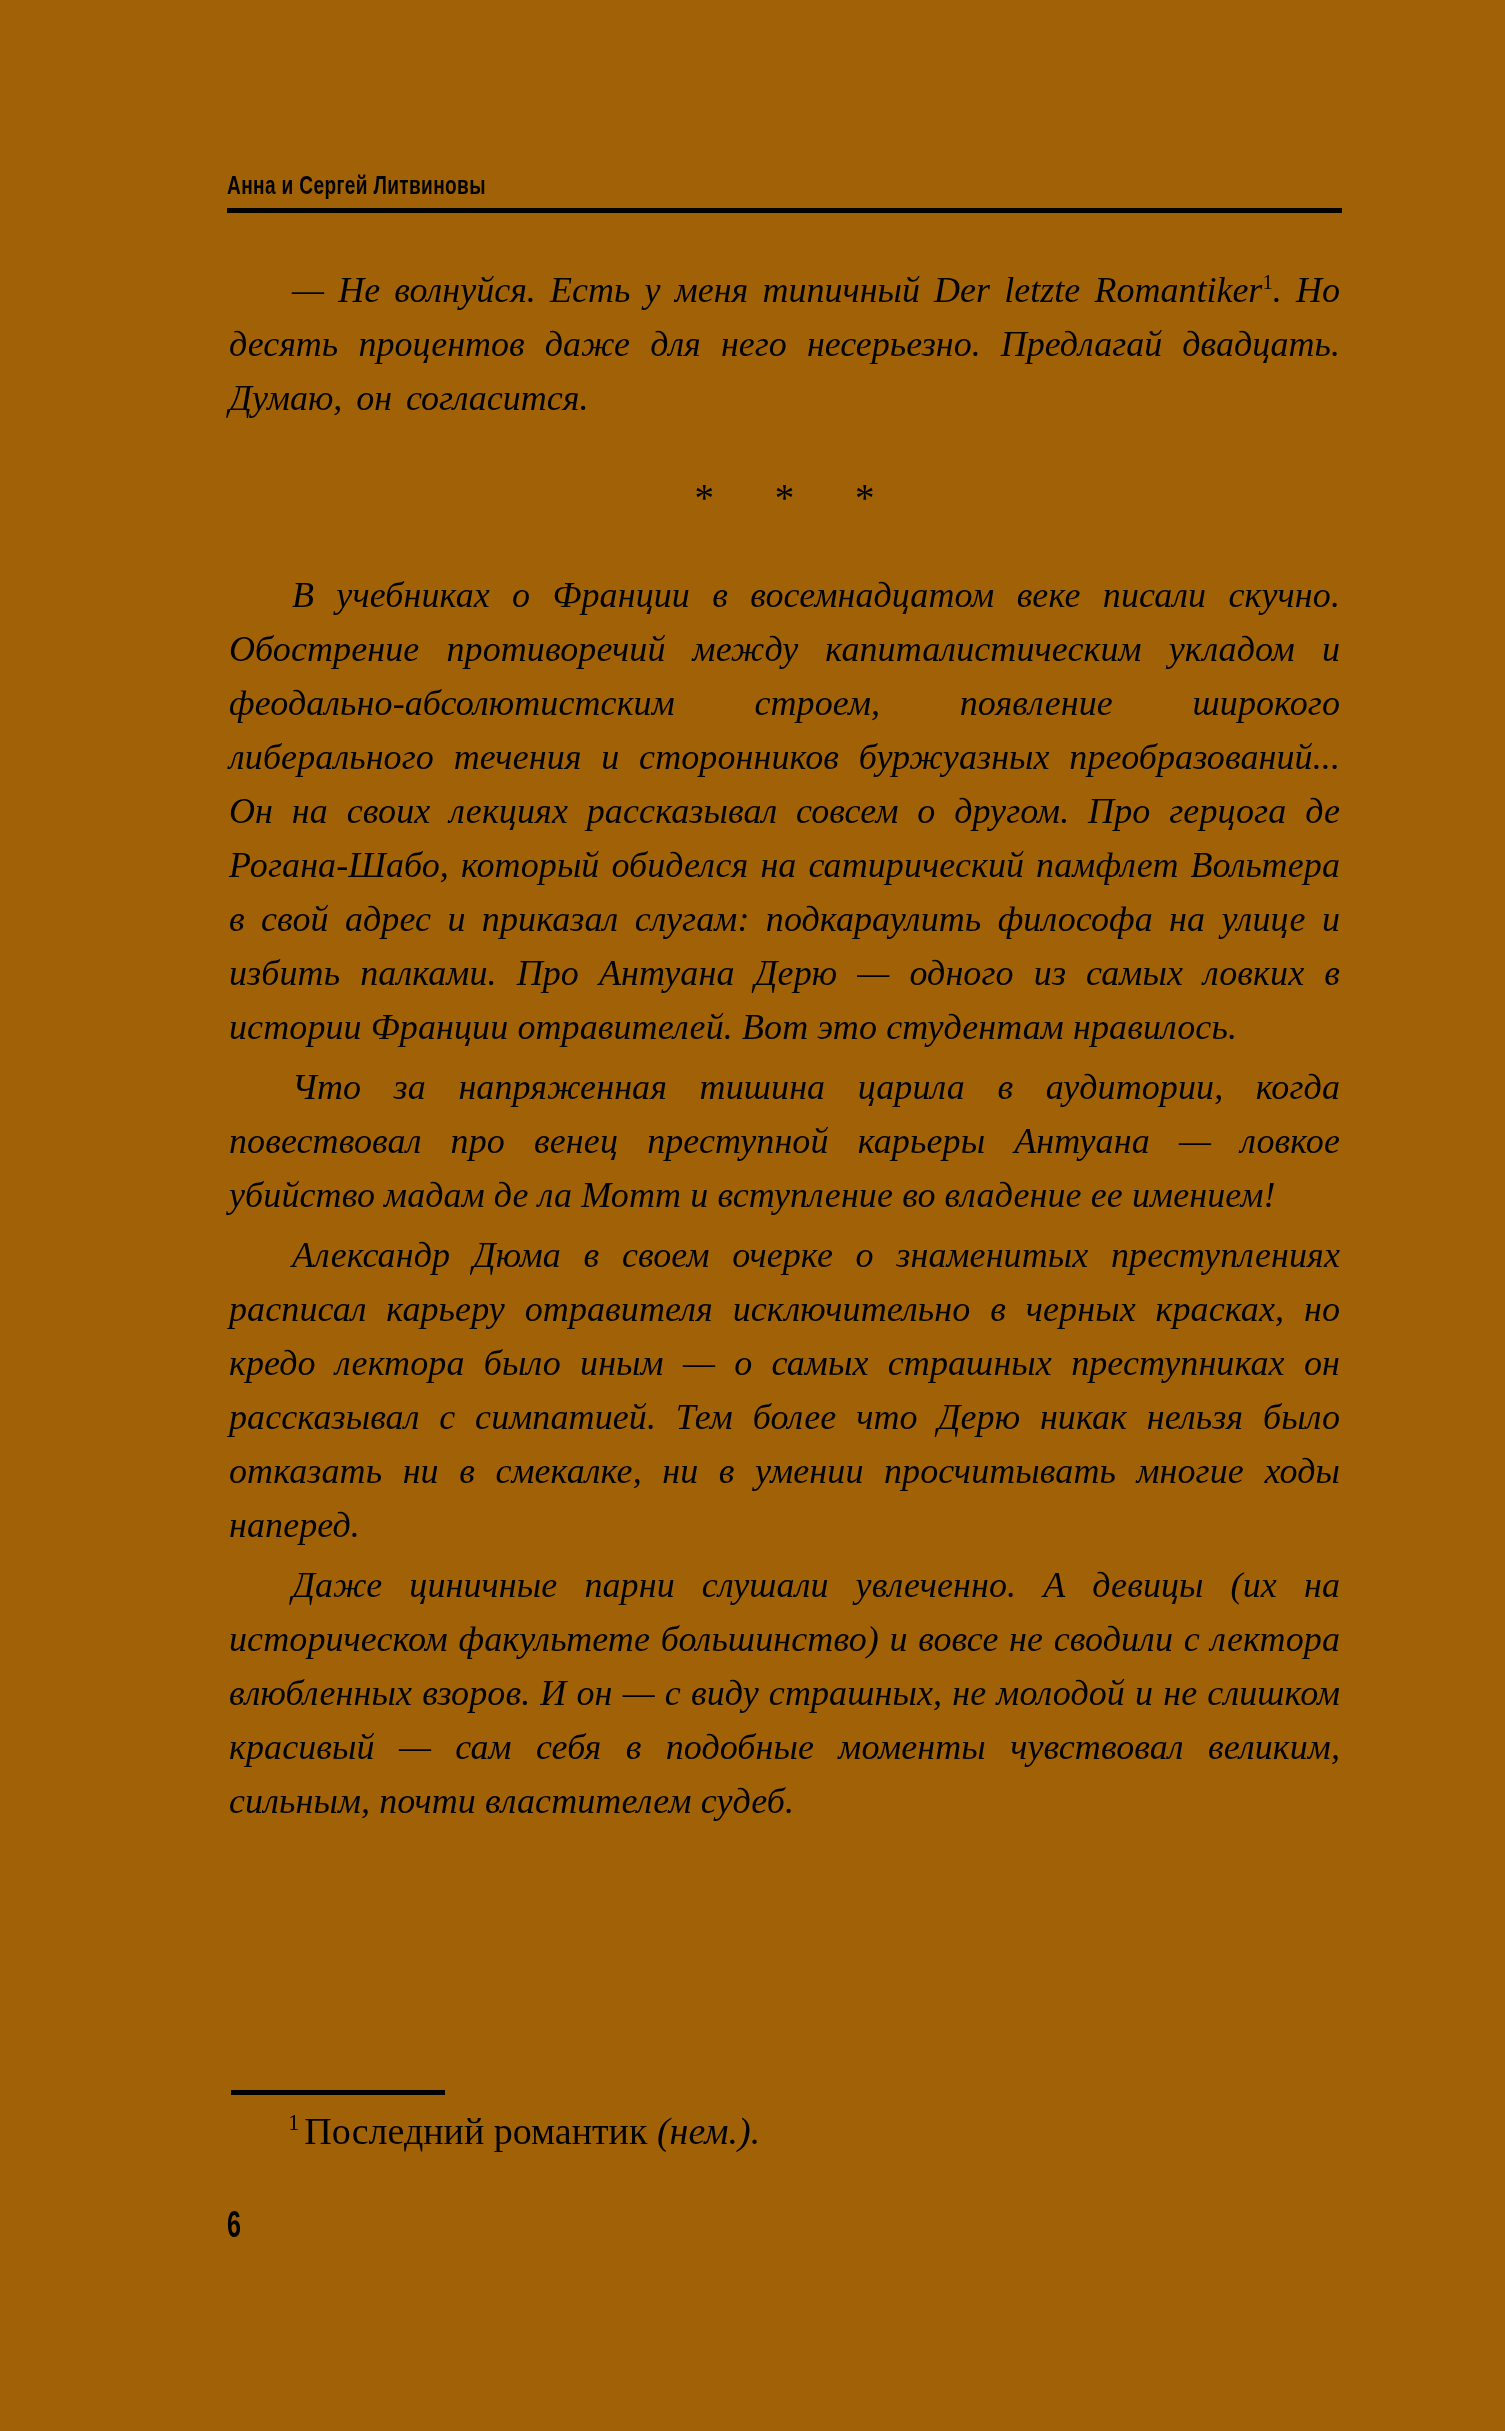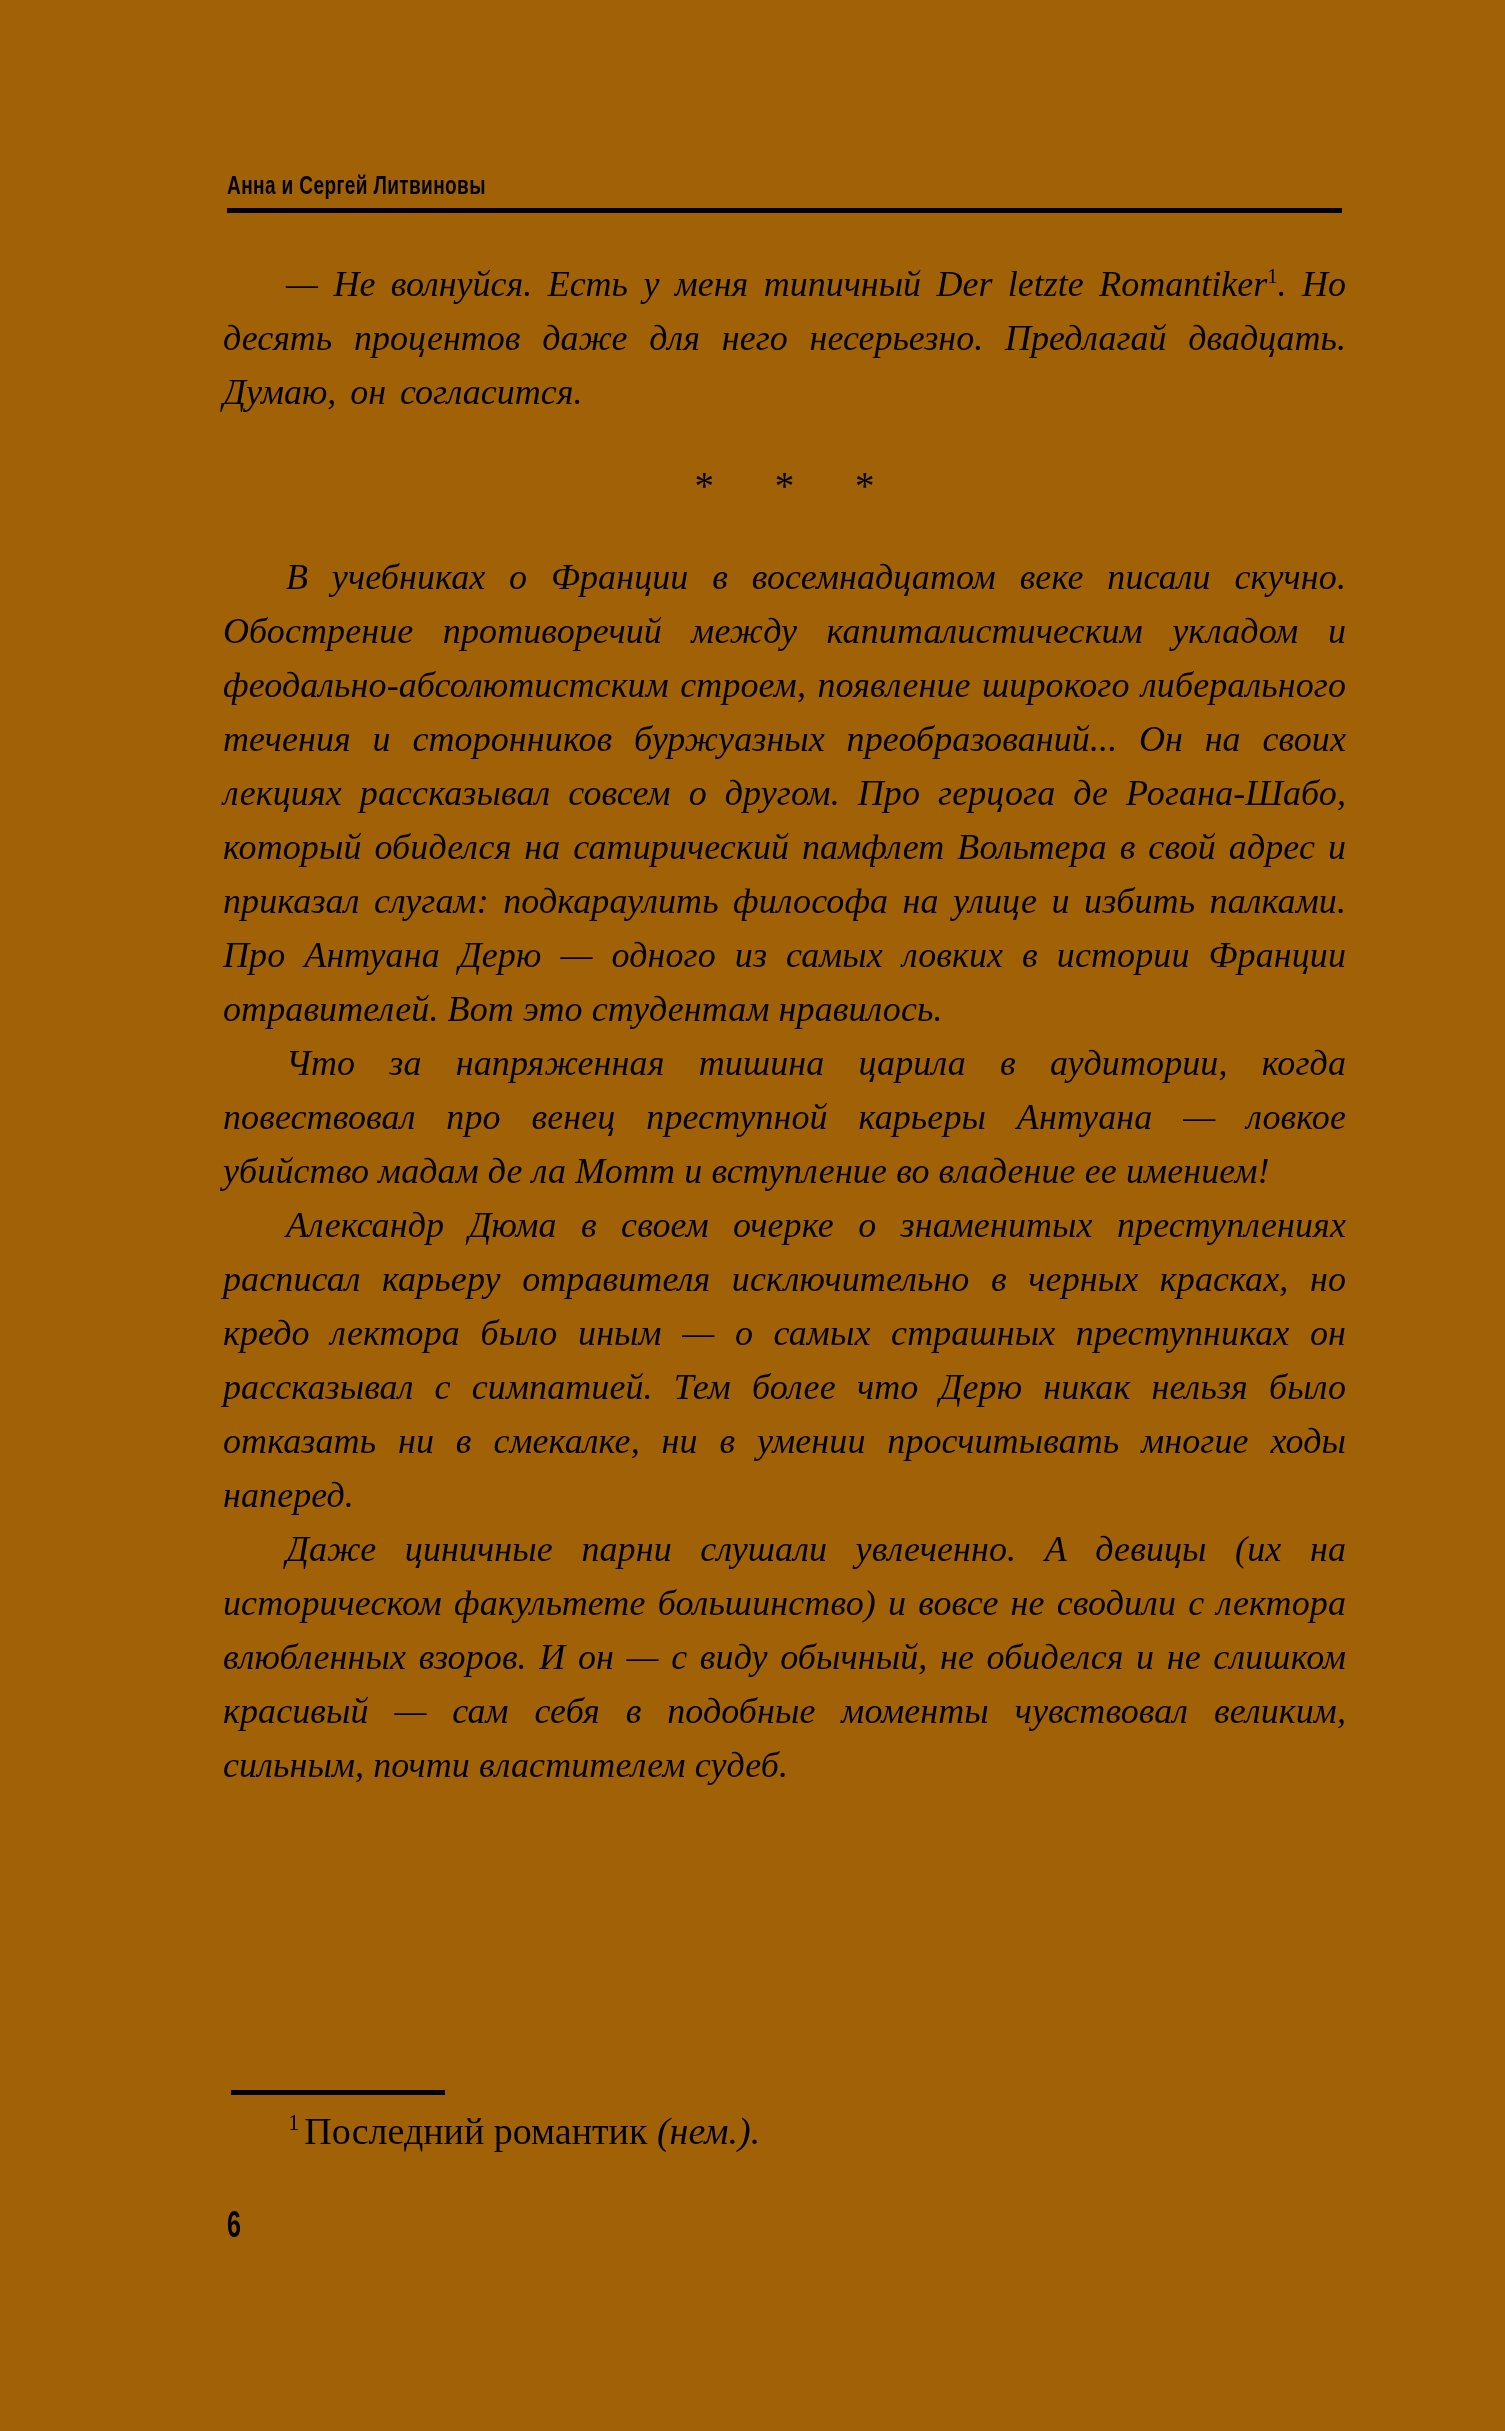--- a/index.html
+++ b/index.html
@@ -48,21 +48,21 @@
 
   
   .textblock {
     position: absolute;
     left: 223px;
     top: 257px;
     width: 1123px;
   }
 
   p.body {
-    margin: 0;
+    margin: 6px;
     font-style: italic;
     font-size: 36px;
     line-height: 54px;
     text-align: justify;
     text-indent: 63px;
     hyphens: manual;
     -webkit-hyphens: manual;
     color: #000;
   }
 
@@ -157,21 +157,21 @@
     <p class="body dialogue"><span>— Не волнуйся. Есть у меня типичный Der letzte Romantiker</span><sup class="fnref">1</sup><span>. Но десять процентов даже для него несерьезно. Предлагай двадцать. Думаю, он согласится.</span></p>
 
     <div class="scene-break">* * *</div>
 
     <p class="body loose">В учебниках о Франции в восемнадцатом веке писали скучно. Обострение противоречий между капиталистическим укладом и феодально-абсолютистским строем, появление широкого либерального течения и сторонников буржуазных преобразований... Он на своих лекциях рассказывал совсем о другом. Про герцога де Рогана-Шабо, который обиделся на сатирический памфлет Вольтера в свой адрес и приказал слугам: подкараулить философа на улице и избить палками. Про Антуана Дерю — одного из самых ловких в истории Франции отравителей. Вот это студентам нравилось.</p>
 
     <p class="body loose">Что за напряженная тишина царила в аудитории, когда повествовал про венец преступной карьеры Антуана — ловкое убийство мадам де ла Мотт и вступление во владение ее имением!</p>
 
     <p class="body loose">Александр Дюма в своем очерке о знаменитых преступлениях расписал карьеру отравителя исключительно в черных красках, но кредо лектора было иным — о самых страшных преступниках он рассказывал с симпатией. Тем более что Дерю никак нельзя было отказать ни в смекалке, ни в умении просчитывать многие ходы наперед.</p>
 
-    <p class="body loose">Даже циничные парни слушали увлеченно. А девицы (их на историческом факультете большинство) и вовсе не сводили с лектора влюбленных взоров. И он — с виду обычный, не обиделся и не слишком красивый — сам себя в подобные моменты чувствовал великим, сильным, почти властителем судеб.</p>
+    <p class="body loose">Даже циничные парни слушали увлеченно. А девицы (их на историческом факультете большинство) и вовсе не сводили с лектора влюбленных взоров. И он — с виду страшных, не молодой и не слишком красивый — сам себя в подобные моменты чувствовал великим, сильным, почти властителем судеб.</p>
 
   </div>
 
   <div class="footnote">
     <div class="footnote-rule"></div>
     <div class="footnote-text"><sup>1</sup><span>Последний романтик </span><span class="ital">(нем.).</span></div>
   </div>
 
   <div class="folio">6</div>
 

